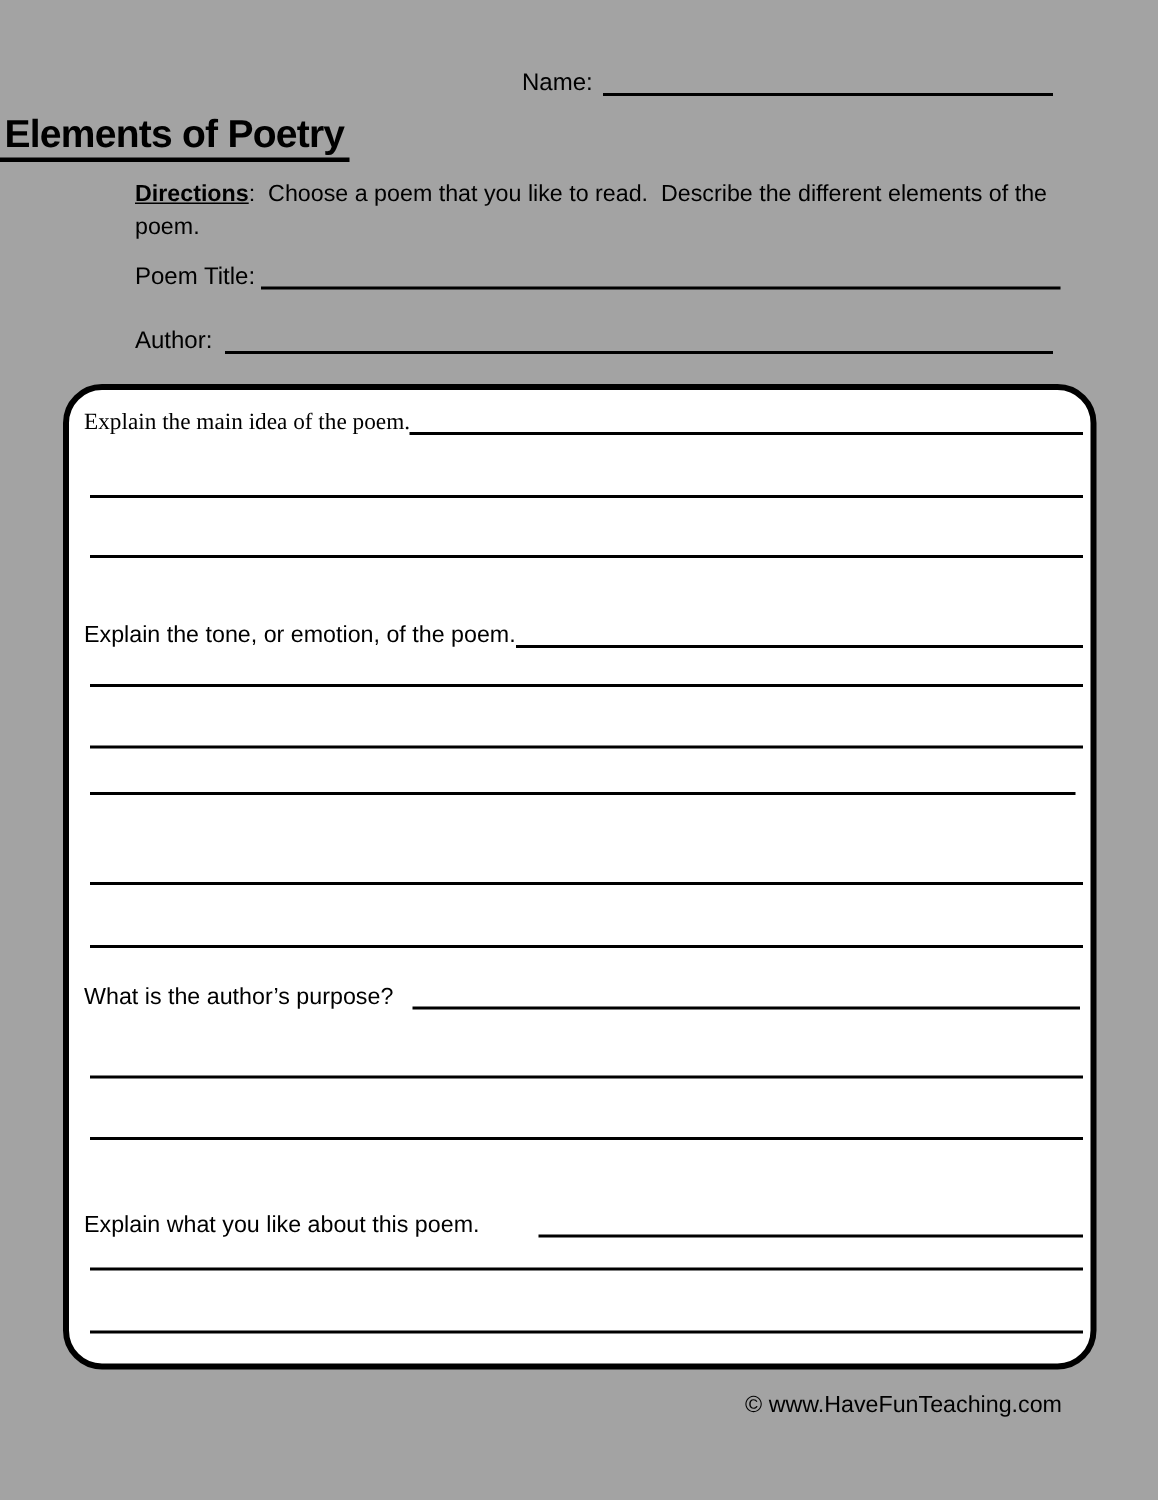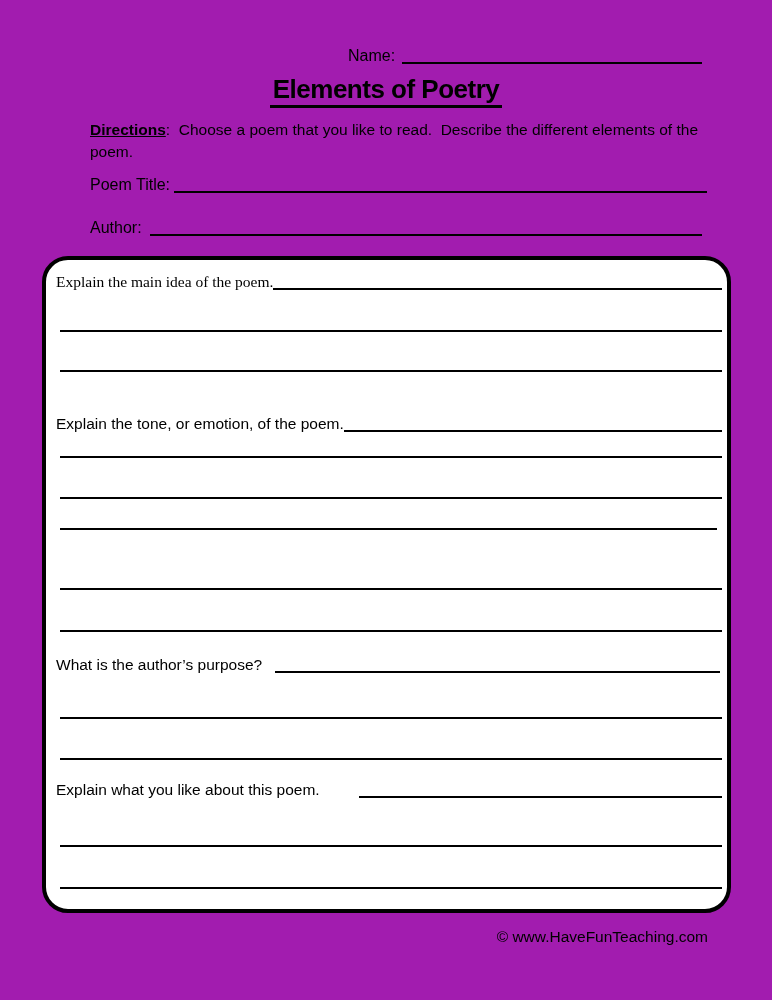--- a/index.html
+++ b/index.html
@@ -5,37 +5,37 @@
   html, body { margin: 0; padding: 0; }
   body {
     background: #ffffff;
     font-family: "Liberation Sans", sans-serif;
     color: #000000;
   }
   .page {
     position: relative;
     width: 772px;
     height: 1000px;
-    background: #a21caf;
+    background: #a3a3a3;
     overflow: hidden;
   }
 
   
   .name-row {
     position: absolute;
     left: 348px; top: 46px; width: 354px;
     display: flex;
     font-size: 16px; line-height: 19px;
   }
   .name-row .fill-line { margin-left: 7px; }
 
   .title-wrap {
     position: absolute;
     left: 0; right: 0; top: 74px;
-    text-align: center;
+    text-align: left;
   }
   .title-wrap .title-text {
     display: inline-block;
     font-size: 26px;
     font-weight: bold;
     letter-spacing: -0.5px;
     line-height: 30px;
     border-bottom: 3px solid #000;
     padding: 0 3px 1px 3px;
   }
@@ -79,21 +79,21 @@
     left: 56px; width: 666px;
     font-size: 15.5px; line-height: 19px;
   }
   .prompt-row .prompt-label { white-space: pre; }
   .s1 { top: 272px; font-family: Liberation Serif, serif; }
   .s2 { top: 398px; margin-top: 16px; }
   .s3 { top: 528px; width: 661px; }
   .s3 .fill-line { margin-left: 4px; }
   .s4 { top: 655px; width: 664px; }
   .s4 .fill-line { margin-left: 13px; }
-  .s5 { top: 780px; gap: 24px; }
+  .s5 { top: 807px; gap: 24px; }
   .s5 .fill-line { margin-left: 15px; }
 
   .fill-line {
     flex: 1;
     border-bottom: 2px solid #000;
     margin-bottom: 1px;
   }
 
   
   .rule {

